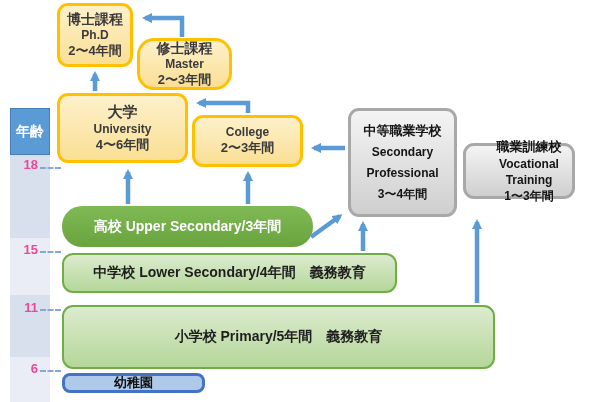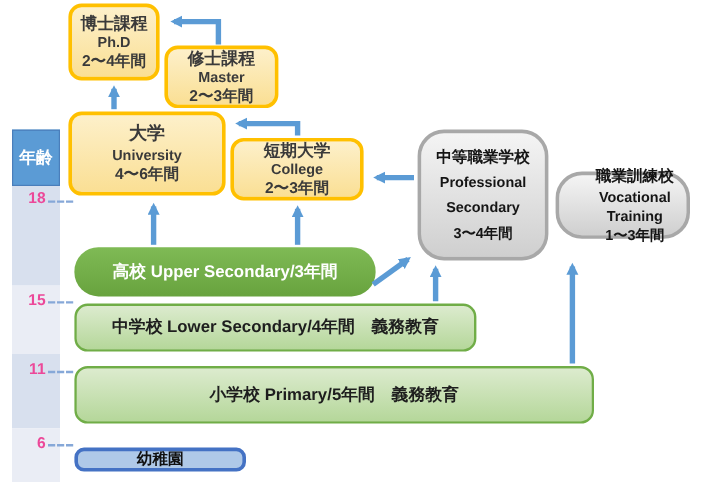--- a/index.html
+++ b/index.html
@@ -39,21 +39,21 @@
   .green-dark {
     border-radius:20px; color:#fff;
     background:linear-gradient(180deg,#7FBA55,var(--dark_green,#68A33E));
   }
   .green-light {
     border:2px solid var(--light_green_border,#70AD47); border-radius:11px;
     background:linear-gradient(180deg,var(--light_green_fill_top,#DCEBCE),var(--light_green_fill_bottom,#B5D79A));
     color:#1e1e1e;
   }
   .gray {
-    border:3px solid var(--gray_border,#A8A8A8); border-radius:22px;
+    border:3px solid var(--gray_border,#A8A8A8); border-radius:11px;
     background:linear-gradient(180deg,var(--gray_fill_top,#F4F4F4),var(--gray_fill_bottom,#CFCFCF));
     color:#151515;
   }
   .kinder {
     border:3px solid var(--kindergarten_border,#4472C4); border-radius:8px;
     background:var(--kindergarten_fill,#AFC9E8); color:#111;
   }
   .jp  { font-size:14px; }
   .en  { font-size:12px; }
   .yr  { font-size:13px; }
@@ -91,61 +91,60 @@
   <div class="dash" style="top:251px;"></div>
   <div class="dash" style="top:309px;"></div>
   <div class="dash" style="top:370px;"></div>
 
   <div class="box yellow" style="left:57px;top:3px;width:76px;height:64px;">
     <div class="jp">博士課程</div>
     <div class="en">Ph.D</div>
     <div class="yr">2〜4年間</div>
   </div>
 
-  <div class="box yellow" style="left:137px;top:38px;width:95px;height:52px;">
+  <div class="box yellow" style="left:137px;top:38px;width:95px;height:52px;border-radius:17px;">
     <div class="jp">修士課程</div>
     <div class="en">Master</div>
     <div class="yr">2〜3年間</div>
   </div>
 
   <div class="box yellow" style="left:57px;top:93px;width:131px;height:70px;">
     <div class="big">大学</div>
     <div class="en">University</div>
     <div class="yr">4〜6年間</div>
   </div>
 
   <div class="box yellow" style="left:192px;top:115px;width:111px;height:52px;">
-    <div class="jp">短期大学</div>
     <div class="en">College</div>
     <div class="yr">2〜3年間</div>
   </div>
 
   <div class="box gray" id="box-professional-secondary" style="left:348px;top:108px;width:109px;height:109px;">
     <div class="jp">中等職業学校</div>
+    <div class="en">Secondary</div>
     <div class="en">Professional</div>
-    <div class="en">Secondary</div>
     <div class="yr">3〜4年間</div>
   </div>
 
   <div class="box gray" id="box-vocational-training" style="left:463px;top:143px;width:112px;height:56px;padding-left:20px;">
     <div class="jp">職業訓練校</div>
     <div class="en">Vocational</div>
     <div class="en">Training</div>
     <div class="yr">1〜3年間</div>
   </div>
 
   <div class="box green-dark" style="left:62px;top:206px;width:251px;height:41px;">
     <div class="single">高校 Upper Secondary/3年間</div>
   </div>
 
   <div class="box green-light" style="left:62px;top:253px;width:335px;height:40px;">
     <div class="single">中学校 Lower Secondary/4年間　義務教育</div>
   </div>
 
-  <div class="box green-light" style="left:62px;top:305px;width:433px;height:48px;">
+  <div class="box green-light" style="left:62px;top:305px;width:433px;height:64px;">
     <div class="single">小学校 Primary/5年間　義務教育</div>
   </div>
 
   <div class="box kinder" style="left:62px;top:373px;width:143px;height:20px;">
     <div style="font-size:13px;">幼稚園</div>
   </div>
 
   <svg id="arrow-layer" width="605" height="402" viewBox="0 0 605 402">
     <defs>
       <marker id="ah" markerUnits="userSpaceOnUse" markerWidth="14" markerHeight="14" refX="7" refY="5" orient="auto">

